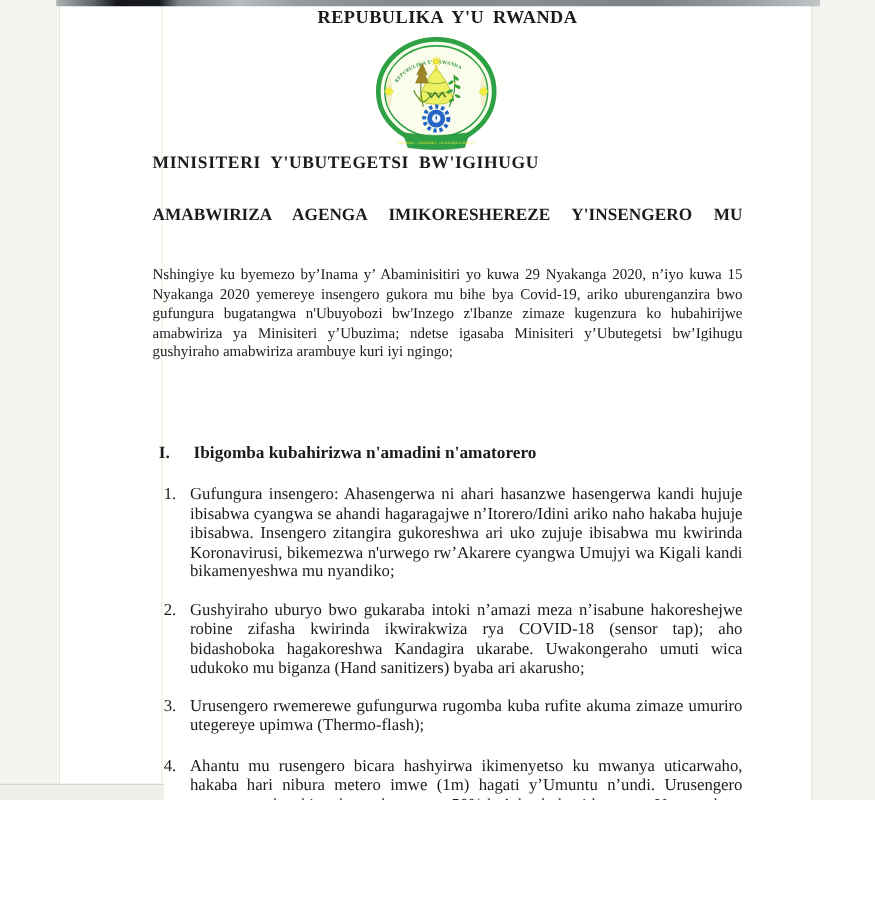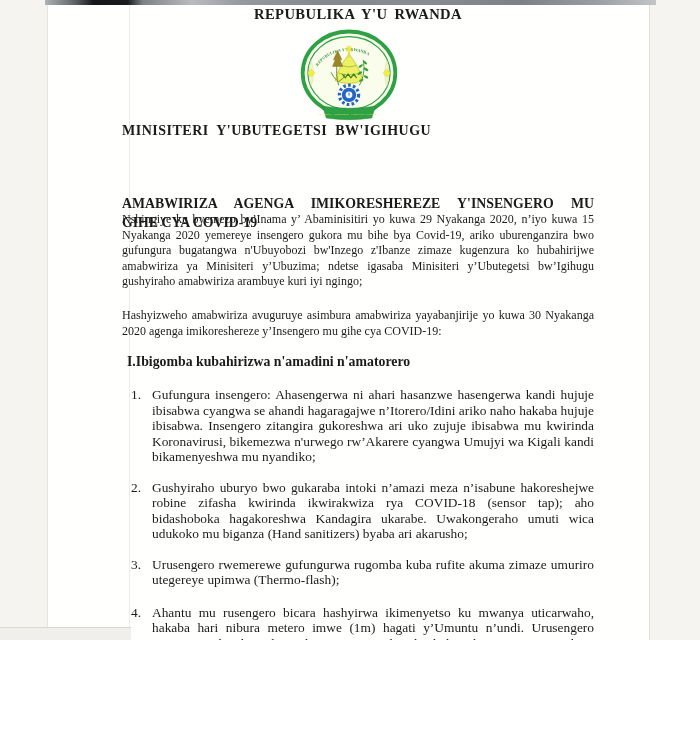--- a/index.html
+++ b/index.html
@@ -32,28 +32,28 @@
   .block{position:absolute;left:122px;width:472px;}
   .doc-title{
     top:6px;text-align:center;padding-right:14px;
     font-weight:bold;font-size:14.6px;letter-spacing:.4px;word-spacing:3px;
   }
   .emblem-wrap{top:26px;text-align:center;transform:translateX(-9px);}
   .ministry{
     top:123px;text-align:left;padding-right:42px;
     font-weight:bold;font-size:14px;letter-spacing:.5px;word-spacing:4px;
   }
-  .heading{top:163px;font-weight:bold;font-size:13.8px;line-height:18.6px;margin-top:32px;}
+  .heading{top:163px;font-weight:bold;font-size:13.8px;line-height:18.6px;}
   .heading .l1{text-align:justify;text-align-last:justify;}
   .body-text{font-size:12px;line-height:15.55px;text-align:justify;}
   .para1{top:212px;}
   .para2{top:308px;}
   .section{top:354px;font-weight:bold;font-size:13.8px;display:flex;}
   .sec-num{margin-left:5px;}
-  .sec-title{}
+  .sec-title{margin-left:19px;}
   .items{top:387px;list-style:none;margin:0;padding:0;}
   .items li{
     position:relative;padding-left:30px;margin-bottom:15px;
     font-size:13.4px;line-height:15.5px;text-align:justify;
   }
   .items li:nth-child(3){margin-bottom:17px;}
   .items .num{position:absolute;left:9px;top:0;}
   .page-num{top:693px;text-align:right;padding-right:12px;font-size:13px;}
 </style>
 </head>
@@ -134,26 +134,24 @@
         <path d="M 27 84 Q 55 88.5 83 84 L 79 96.5 Q 55 100 31 96.5 Z" fill="#2da144" stroke="#23813a" stroke-width="0.5"></path>
         <text x="55" y="93.5" font-size="3" fill="#f5e73a" text-anchor="middle" letter-spacing="0.1">UBUMWE - UMURIMO - GUKUNDA IGIHUGU</text>
       </g>
     </svg>
   </div>
 
   <div class="block ministry">MINISITERI Y'UBUTEGETSI  BW'IGIHUGU</div>
 
   <div class="block heading">
     <div class="l1">AMABWIRIZA AGENGA IMIKORESHEREZE Y'INSENGERO MU</div>
-    <div class="l2">GIHE CYA COVID-19</div>
   </div>
 
   <div class="block body-text para1">Nshingiye ku byemezo by’Inama y’ Abaminisitiri yo kuwa 29 Nyakanga 2020, n’iyo kuwa 15 Nyakanga 2020 yemereye insengero gukora mu bihe bya Covid-19, ariko uburenganzira bwo gufungura bugatangwa n'Ubuyobozi bw'Inzego z'Ibanze zimaze kugenzura ko hubahirijwe amabwiriza ya Minisiteri y’Ubuzima; ndetse igasaba Minisiteri y’Ubutegetsi bw’Igihugu gushyiraho amabwiriza arambuye kuri iyi ngingo;</div>
 
-  <div class="block body-text para2">Hashyizweho amabwiriza avuguruye asimbura amabwiriza yayabanjirije yo kuwa 30 Nyakanga 2020 agenga imikoreshereze y’Insengero mu gihe cya COVID-19:</div>
 
   <div class="block section">
     <span class="sec-num">I.</span>
     <span class="sec-title">Ibigomba kubahirizwa  n'amadini n'amatorero</span>
   </div>
 
   <ol class="block items">
     <li>
       <span class="num">1.</span>
       <span>Gufungura insengero: Ahasengerwa ni ahari hasanzwe hasengerwa kandi hujuje ibisabwa cyangwa se ahandi hagaragajwe n’Itorero/Idini ariko naho hakaba hujuje ibisabwa. Insengero zitangira gukoreshwa ari uko zujuje ibisabwa mu kwirinda Koronavirusi, bikemezwa n'urwego  rw’Akarere cyangwa Umujyi wa Kigali  kandi bikamenyeshwa mu nyandiko;</span>

